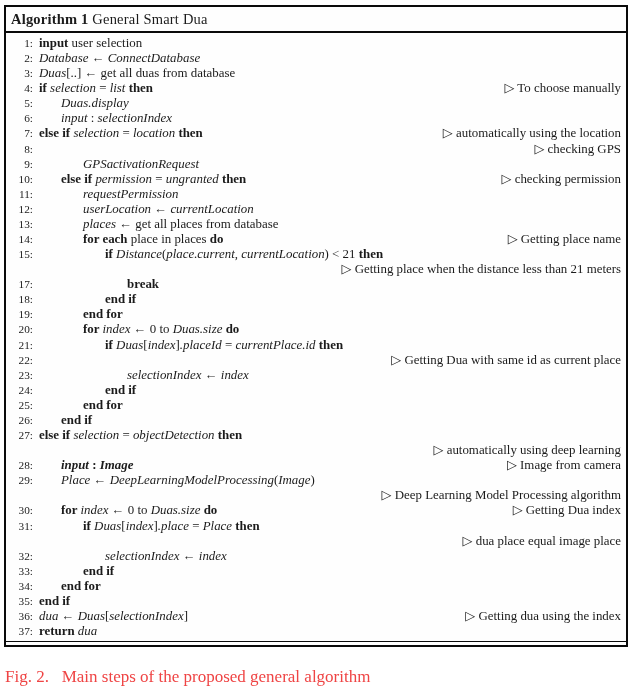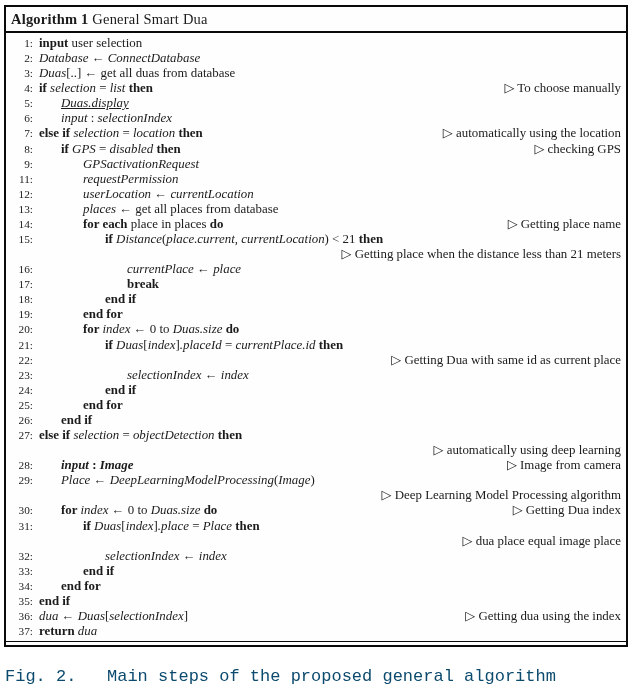--- a/index.html
+++ b/index.html
@@ -50,47 +50,46 @@
   .end-rule {
     border-top: 1.5px solid #0a0a0a;
     margin-top: 2px;
     margin-bottom: 3px;
   }
   .caption {
     position: absolute;
     left: 5px;
     top: 667px;
     font-size: 17px;
-    color: #0c4a6e;
+    color: #ef4444;
     white-space: pre;
-    font-family: Liberation Mono, monospace;
   }
 </style>
 </head>
 <body>
 
 <div class="algo-box">
   <div class="algo-header"><span class="algo-label">Algorithm 1</span><span> General Smart Dua</span></div>
   <div class="algo-body">
       <div class="algo-row"><span class="num">1:</span><span class="code" style="padding-left: 0px;"><span class="seg-kw">input</span><span class="seg-rm"> user selection</span></span></div>
       <div class="algo-row"><span class="num">2:</span><span class="code" style="padding-left: 0px;"><span class="seg-it">Database</span><span class="seg-rm"> ← </span><span class="seg-it">ConnectDatabase</span></span></div>
       <div class="algo-row"><span class="num">3:</span><span class="code" style="padding-left: 0px;"><span class="seg-it">Duas</span><span class="seg-rm">[..] ← get all duas from database</span></span></div>
       <div class="algo-row"><span class="num">4:</span><span class="code" style="padding-left: 0px;"><span class="seg-kw">if </span><span class="seg-it">selection</span><span class="seg-rm"> = </span><span class="seg-it">list</span><span class="seg-kw"> then</span></span><span class="comment">▷ To choose manually</span></div>
-      <div class="algo-row"><span class="num">5:</span><span class="code" style="padding-left: 22px; text-decoration: underline;"><span class="seg-it">Duas.display</span></span></div>
+      <div class="algo-row"><span class="num">5:</span><span class="code" style="padding-left: 22px;"><span class="seg-it">Duas.display</span></span></div>
       <div class="algo-row"><span class="num">6:</span><span class="code" style="padding-left: 22px;"><span class="seg-it">input</span><span class="seg-rm"> : </span><span class="seg-it">selectionIndex</span></span></div>
       <div class="algo-row"><span class="num">7:</span><span class="code" style="padding-left: 0px;"><span class="seg-kw">else if </span><span class="seg-it">selection</span><span class="seg-rm"> = </span><span class="seg-it">location</span><span class="seg-kw"> then</span></span><span class="comment">▷ automatically using the location</span></div>
-      <div class="algo-row"><span class="num">8:</span><span class="code" style="padding-left: 22px;"><span class="seg-kw">if </span><span class="seg-it">GPS</span><span class="seg-rm"> = </span><span class="seg-it">disabled</span><span class="seg-kw"> then</span></span><span class="comment">▷ checking GPS</span></div>
+      <div class="algo-row"><span class="num">8:</span><span class="comment">▷ checking GPS</span></div>
       <div class="algo-row"><span class="num">9:</span><span class="code" style="padding-left: 44px;"><span class="seg-it">GPSactivationRequest</span></span></div>
+      <div class="algo-row"><span class="num">10:</span><span class="code" style="padding-left: 22px;"><span class="seg-kw">else if </span><span class="seg-it">permission</span><span class="seg-rm"> = </span><span class="seg-it">ungranted</span><span class="seg-kw"> then</span></span><span class="comment">▷ checking permission</span></div>
       <div class="algo-row"><span class="num">11:</span><span class="code" style="padding-left: 44px;"><span class="seg-it">requestPermission</span></span></div>
       <div class="algo-row"><span class="num">12:</span><span class="code" style="padding-left: 44px;"><span class="seg-it">userLocation</span><span class="seg-rm"> ← </span><span class="seg-it">currentLocation</span></span></div>
       <div class="algo-row"><span class="num">13:</span><span class="code" style="padding-left: 44px;"><span class="seg-it">places</span><span class="seg-rm"> ← get all places from database</span></span></div>
       <div class="algo-row"><span class="num">14:</span><span class="code" style="padding-left: 44px;"><span class="seg-kw">for each</span><span class="seg-rm"> place in places </span><span class="seg-kw">do</span></span><span class="comment">▷ Getting place name</span></div>
       <div class="algo-row"><span class="num">15:</span><span class="code" style="padding-left: 66px;"><span class="seg-kw">if </span><span class="seg-it">Distance</span><span class="seg-rm">(</span><span class="seg-it">place.current</span><span class="seg-rm">, </span><span class="seg-it">currentLocation</span><span class="seg-rm">) &lt; 21 </span><span class="seg-kw">then</span></span></div>
       <div class="algo-row"><span class="num"></span><span class="code" style="padding-left: 0px;"></span><span class="comment">▷ Getting place when the distance less than 21 meters</span></div>
-      <div class="algo-row"><span class="num">16:</span><span class="code" style="padding-left: 88px;"><span class="seg-it">currentPlace</span><span class="seg-rm"> ← </span><span class="seg-it">place</span></span></div>
       <div class="algo-row"><span class="num">17:</span><span class="code" style="padding-left: 88px;"><span class="seg-kw">break</span></span></div>
       <div class="algo-row"><span class="num">18:</span><span class="code" style="padding-left: 66px;"><span class="seg-kw">end if</span></span></div>
       <div class="algo-row"><span class="num">19:</span><span class="code" style="padding-left: 44px;"><span class="seg-kw">end for</span></span></div>
       <div class="algo-row"><span class="num">20:</span><span class="code" style="padding-left: 44px;"><span class="seg-kw">for </span><span class="seg-it">index</span><span class="seg-rm"> ← 0 to </span><span class="seg-it">Duas.size</span><span class="seg-kw"> do</span></span></div>
       <div class="algo-row"><span class="num">21:</span><span class="code" style="padding-left: 66px;"><span class="seg-kw">if </span><span class="seg-it">Duas</span><span class="seg-rm">[</span><span class="seg-it">index</span><span class="seg-rm">]</span><span class="seg-it">.placeId</span><span class="seg-rm"> = </span><span class="seg-it">currentPlace.id</span><span class="seg-kw"> then</span></span></div>
       <div class="algo-row"><span class="num">22:</span><span class="code" style="padding-left: 0px;"></span><span class="comment">▷ Getting Dua with same id as current place</span></div>
       <div class="algo-row"><span class="num">23:</span><span class="code" style="padding-left: 88px;"><span class="seg-it">selectionIndex</span><span class="seg-rm"> ← </span><span class="seg-it">index</span></span></div>
       <div class="algo-row"><span class="num">24:</span><span class="code" style="padding-left: 66px;"><span class="seg-kw">end if</span></span></div>
       <div class="algo-row"><span class="num">25:</span><span class="code" style="padding-left: 44px;"><span class="seg-kw">end for</span></span></div>
       <div class="algo-row"><span class="num">26:</span><span class="code" style="padding-left: 22px;"><span class="seg-kw">end if</span></span></div>

